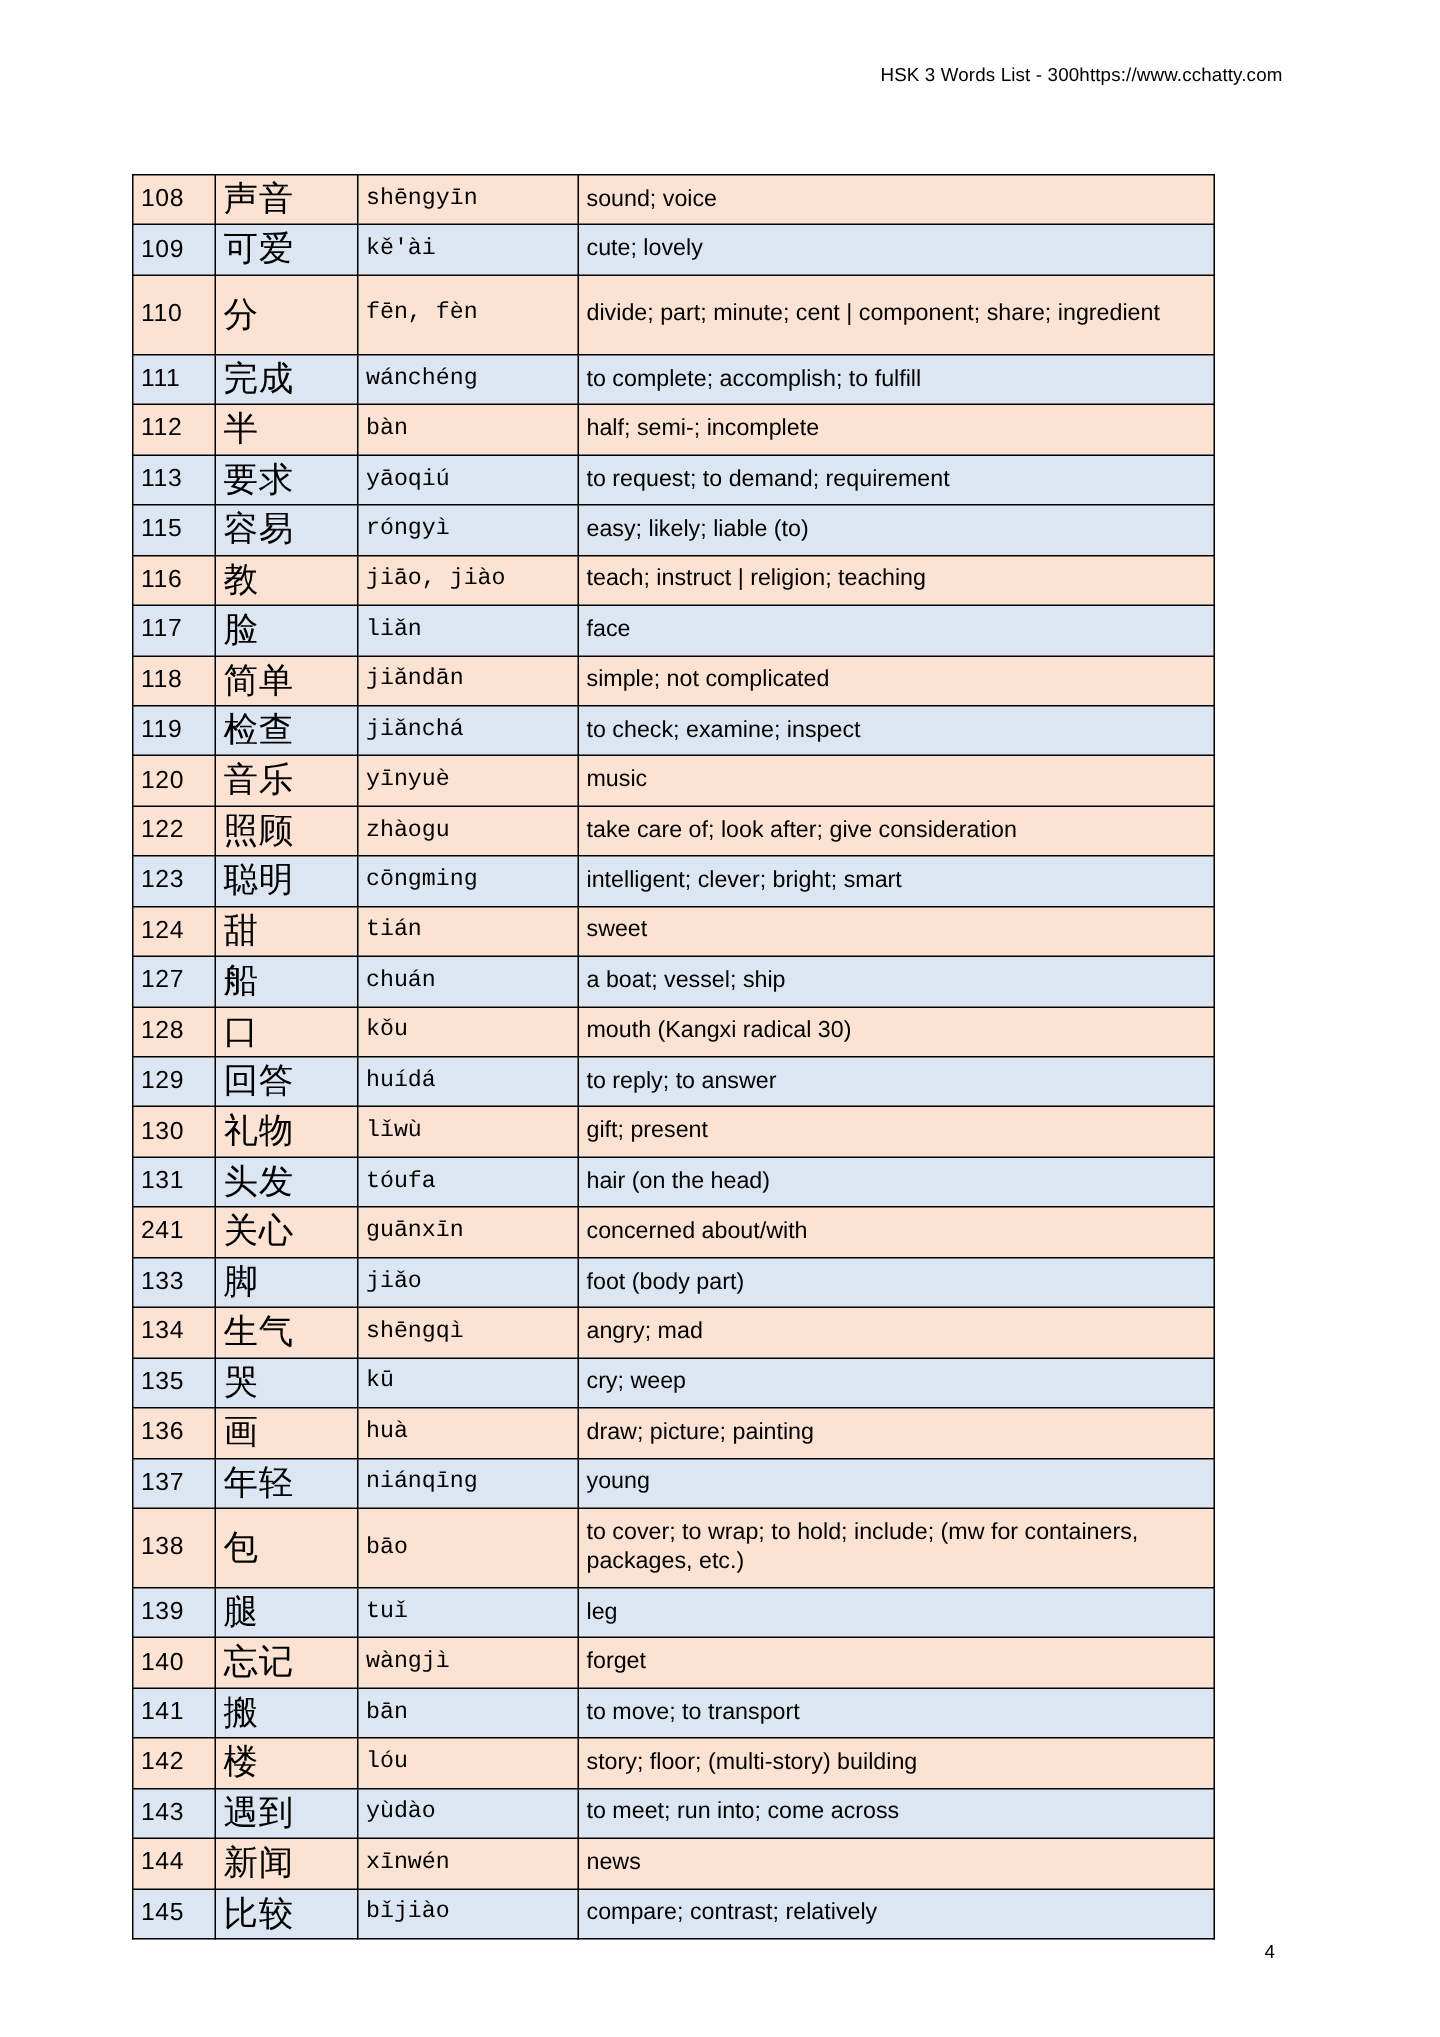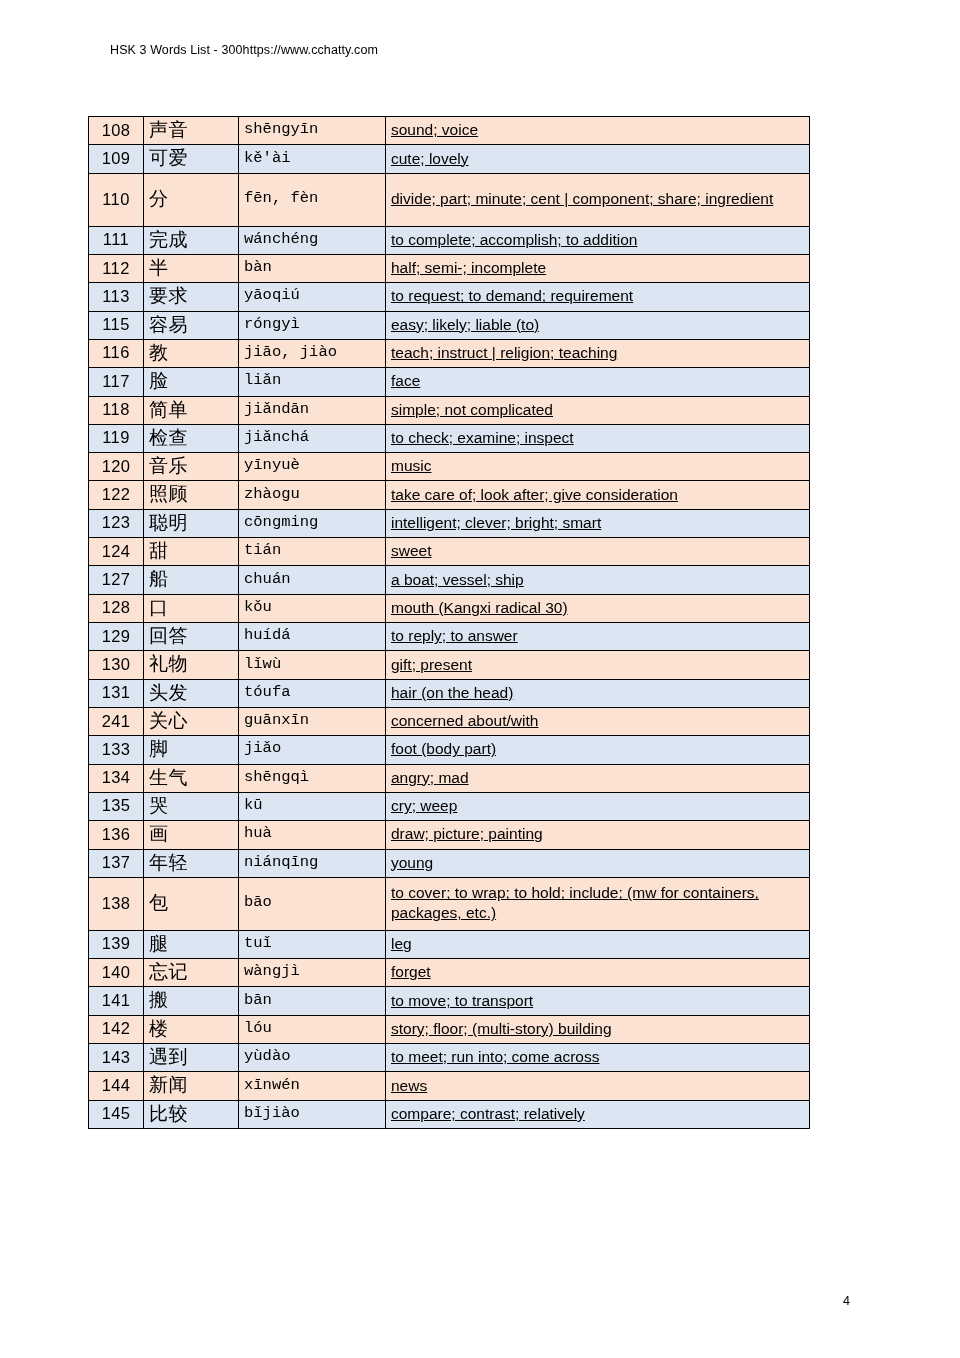--- a/index.html
+++ b/index.html
@@ -24,21 +24,21 @@
 
   
   .doc-header {
     position: absolute;
     top: 40px;
     left: 110px;
     right: 105px;
     height: 20px;
     display: flex;
     align-items: center;
-    justify-content: flex-start;
+    justify-content: flex-end;
     font-size: 12.5px;
     color: #000;
     letter-spacing: 0.1px;
   }
   .doc-header .left,
   .doc-header .right {
     white-space: nowrap;
   }
 
   
@@ -61,36 +61,34 @@
     line-height: 1.28;
     height: 25px;
     box-sizing: border-box;
   }
   col.c-num   { width: 55px; }
   col.c-hanzi { width: 95px; }
   col.c-pin   { width: 147px; }
   col.c-eng   { width: 424px; }
 
   td.num {
-    text-align: center;
     font-size: 16.5px;
     letter-spacing: 0.4px;
     padding-right: 7px;
   }
   td.hanzi {
-    font-size: 19px;
+    font-size: 23px;
     letter-spacing: 0.5px;
   }
   td.pinyin {
     font-size: 15.5px;
     font-family: Liberation Mono, monospace;
   }
   td.english {
     font-size: 15.5px;
-    text-decoration: underline;
   }
   tr.peach td { background: #FBE2D2; }
   tr.blue  td { background: #DCE6F2; }
   tr.tall td  { height: 53px; }
 
   
   .page-number {
     position: absolute;
     top: 1294px;
     right: 110px;
@@ -132,21 +130,21 @@
           <tr class="peach tall">
             <td class="num">110</td>
             <td class="hanzi">分</td>
             <td class="pinyin">fēn, fèn</td>
             <td class="english">divide; part; minute; cent | component; share; ingredient</td>
           </tr>
           <tr class="blue">
             <td class="num">111</td>
             <td class="hanzi">完成</td>
             <td class="pinyin">wánchéng</td>
-            <td class="english">to complete; accomplish; to addition</td>
+            <td class="english">to complete; accomplish; to fulfill</td>
           </tr>
           <tr class="peach">
             <td class="num">112</td>
             <td class="hanzi">半</td>
             <td class="pinyin">bàn</td>
             <td class="english">half; semi-; incomplete</td>
           </tr>
           <tr class="blue">
             <td class="num">113</td>
             <td class="hanzi">要求</td>

